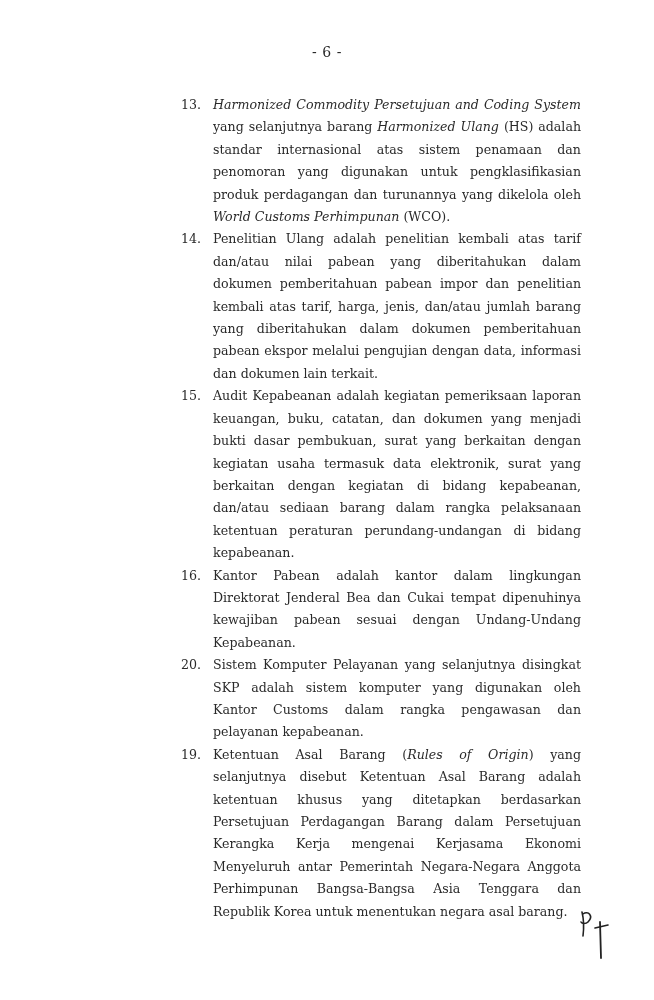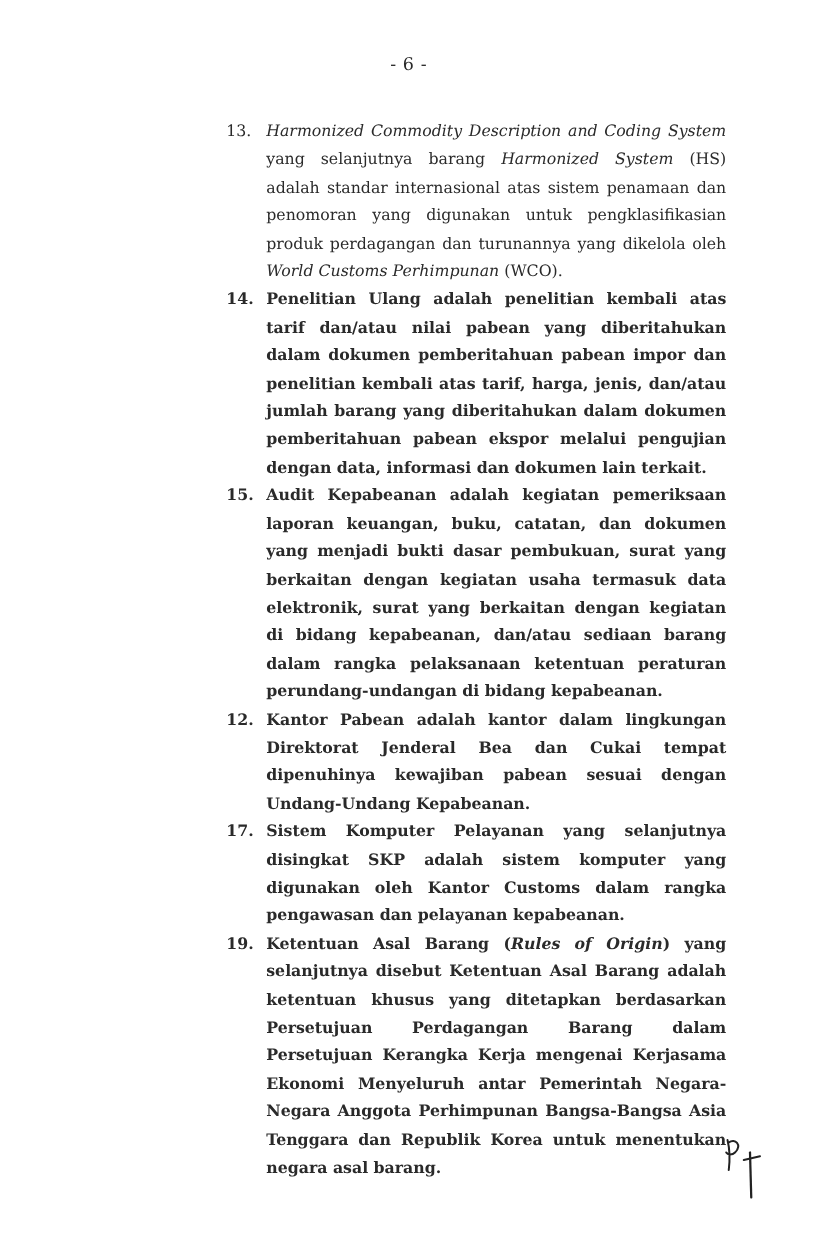--- a/index.html
+++ b/index.html
@@ -36,21 +36,20 @@
     .def-item {
       position: relative;
       padding-left: 32px;
       font-size: 12.6px;
       line-height: 22.4px;
       text-align: justify;
       margin: 0;
     }
     .def-item + .def-item {
       margin-top: 0px;
-      font-weight: bold;
     }
     .def-num {
       position: absolute;
       left: 0;
       top: 0;
       width: 30px;
     }
     .def-text {
       display: block;
     }
@@ -67,37 +66,37 @@
   </style>
 </head>
 <body>
 
 <div class="page-number">- 6 -</div>
 
 <ol class="definitions">
   <li class="def-item">
     <span class="def-num">13.</span>
     <span class="def-text">
-      <i>Harmonized Commodity Description and Coding System</i><span> yang selanjutnya barang </span><i>Harmonized System</i><span> (HS) adalah standar internasional atas sistem penamaan dan penomoran yang digunakan untuk pengklasifikasian produk perdagangan dan turunannya yang dikelola oleh </span><i>World Customs Perhimpunan</i><span> (WCO).</span>
+      <i>Harmonized Commodity Persetujuan and Coding System</i><span> yang selanjutnya barang </span><i>Harmonized Ulang</i><span> (HS) adalah standar internasional atas sistem penamaan dan penomoran yang digunakan untuk pengklasifikasian produk perdagangan dan turunannya yang dikelola oleh </span><i>World Customs Perhimpunan</i><span> (WCO).</span>
     </span>
   </li>
   <li class="def-item">
     <span class="def-num">14.</span>
     <span class="def-text">Penelitian Ulang adalah penelitian kembali atas tarif dan/atau nilai pabean yang diberitahukan dalam dokumen pemberitahuan pabean impor dan penelitian kembali atas tarif, harga, jenis, dan/atau jumlah barang yang diberitahukan dalam dokumen pemberitahuan pabean ekspor melalui pengujian dengan data, informasi dan dokumen lain terkait.</span>
   </li>
   <li class="def-item">
     <span class="def-num">15.</span>
     <span class="def-text">Audit Kepabeanan adalah kegiatan pemeriksaan laporan keuangan, buku, catatan, dan dokumen yang menjadi bukti dasar pembukuan, surat yang berkaitan dengan kegiatan usaha termasuk data elektronik, surat yang berkaitan dengan kegiatan di bidang kepabeanan, dan/atau sediaan barang dalam rangka pelaksanaan ketentuan peraturan perundang-undangan di bidang kepabeanan.</span>
   </li>
   <li class="def-item">
-    <span class="def-num">12.</span>
+    <span class="def-num">16.</span>
     <span class="def-text">Kantor Pabean adalah kantor dalam lingkungan Direktorat Jenderal Bea dan Cukai tempat dipenuhinya kewajiban pabean sesuai dengan Undang-Undang Kepabeanan.</span>
   </li>
   <li class="def-item">
-    <span class="def-num">17.</span>
+    <span class="def-num">20.</span>
     <span class="def-text">Sistem Komputer Pelayanan yang selanjutnya disingkat SKP adalah sistem komputer yang digunakan oleh Kantor Customs dalam rangka pengawasan dan pelayanan kepabeanan.</span>
   </li>
   <li class="def-item">
     <span class="def-num">19.</span>
     <span class="def-text">
       <span>Ketentuan Asal Barang (</span><i>Rules of Origin</i><span>) yang selanjutnya disebut Ketentuan Asal Barang adalah ketentuan khusus yang ditetapkan berdasarkan Persetujuan Perdagangan Barang dalam Persetujuan Kerangka Kerja mengenai Kerjasama Ekonomi Menyeluruh antar Pemerintah Negara-Negara Anggota Perhimpunan Bangsa-Bangsa Asia Tenggara dan Republik Korea untuk menentukan negara asal barang.</span>
     </span>
   </li>
 </ol>
 

